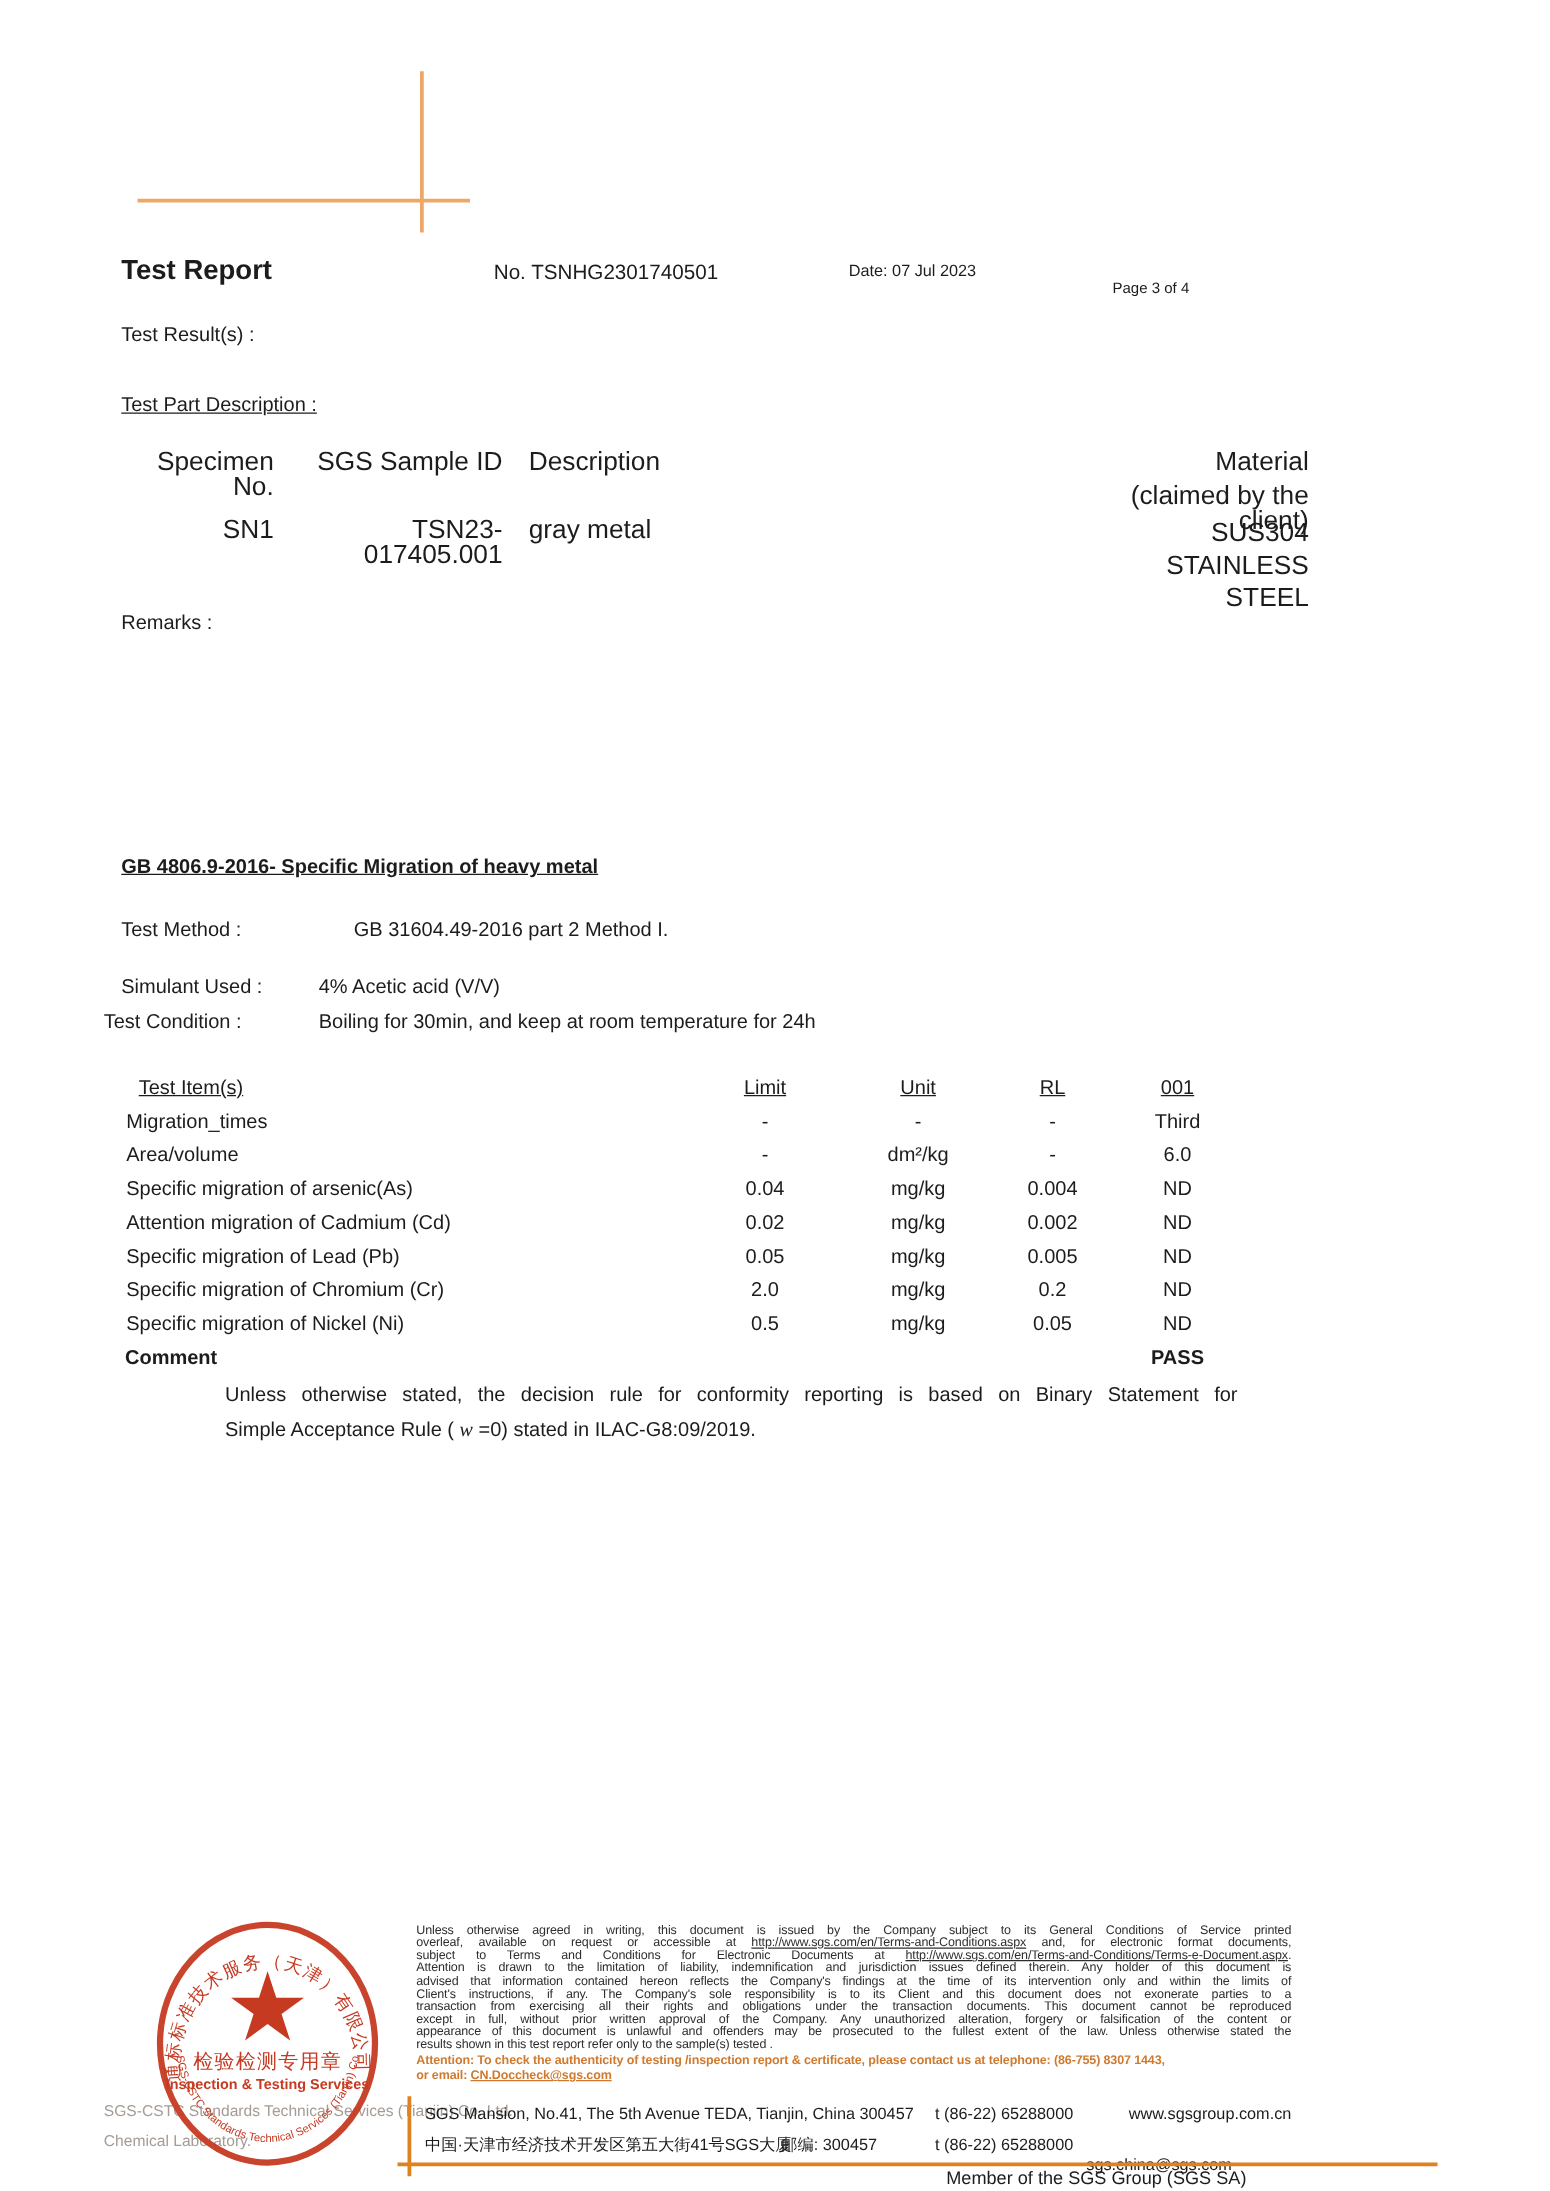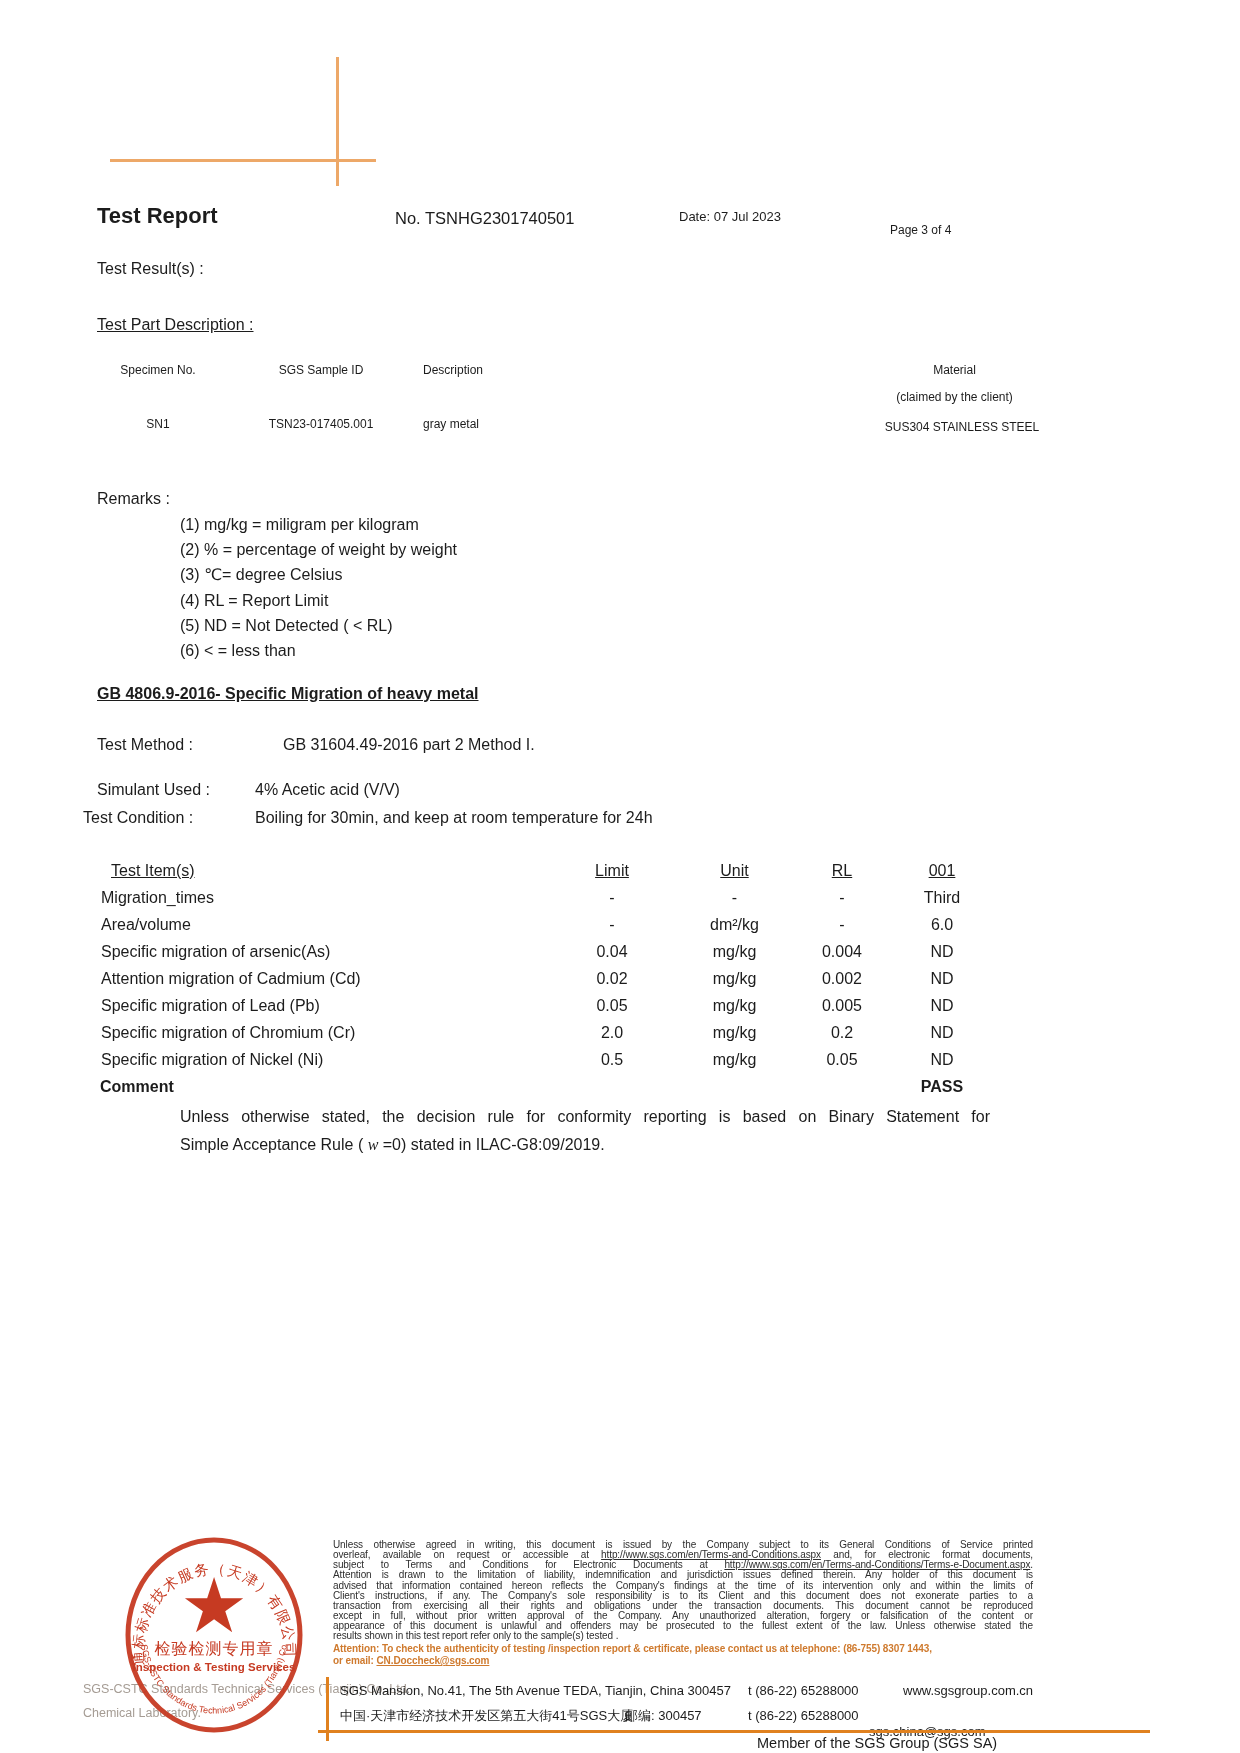--- a/index.html
+++ b/index.html
@@ -10,21 +10,21 @@
   }
   .abs{position:absolute;}
   .c{text-align:center;}
   .b{font-weight:bold;}
   .u{text-decoration:underline;}
   .fs16{font-size:16px;line-height:20px;}
   
   .logo-text{font-weight:bold;color:#8a8a8a;font-size:116px;line-height:116px;letter-spacing:-5px;}
   .oline{background:#eda868;}
   
-  .pcell{font-size:12px;line-height:20px;}
+  .pcell{font-size:21px;line-height:20px;text-align:right;}
   
   .rrow{left:97px;width:900px;display:grid;grid-template-columns:455px 120px 125px 90px 110px;font-size:16px;line-height:27px;height:27px;}
   .rrow .item{text-align:left;padding-left:4px;}
   .rrow .num{text-align:center;}
   .rhead .item{padding-left:14px;}
   
   .disc{width:700px;font-size:10px;line-height:10.15px;color:#2e2e2e;letter-spacing:-0.1px;}
   .disc .dl{text-align:justify;text-align-last:justify;}
   .disc .dl.last{text-align:left;text-align-last:left;}
   .att{font-size:10px;font-weight:bold;color:#cf7a2e;letter-spacing:-0.1px;}
@@ -53,28 +53,20 @@
   <div class="abs pcell" style="left:423px;top:360px;">Description</div>
   <div class="abs pcell c" style="left:862px;top:360px;width:185px;">Material</div>
   <div class="abs pcell c" style="left:862px;top:387px;width:185px;">(claimed by the client)</div>
 
   <div class="abs pcell c" style="left:97px;top:414px;width:122px;">SN1</div>
   <div class="abs pcell c" style="left:240px;top:414px;width:162px;">TSN23-017405.001</div>
   <div class="abs pcell" style="left:423px;top:414px;">gray metal</div>
   <div class="abs pcell c" style="left:877px;top:414px;width:170px;line-height:26px;">SUS304 STAINLESS STEEL</div>
 
   <div class="abs fs16" style="left:97px;top:489px;">Remarks :</div>
-  <div class="abs" style="left:180px;top:512px;font-size:16px;line-height:25.2px;">
-    <div>(1) mg/kg = miligram per kilogram</div>
-    <div>(2) % = percentage of weight by weight</div>
-    <div>(3) ℃= degree Celsius</div>
-    <div>(4) RL = Report Limit</div>
-    <div>(5) ND = Not Detected ( &lt; RL)</div>
-    <div>(6) &lt; = less than</div>
-  </div>
 
   <div class="abs fs16 b u" style="left:97px;top:684px;">GB 4806.9-2016- Specific Migration of heavy metal</div>
 
   <div class="abs fs16" style="left:97px;top:735px;">Test Method :</div>
   <div class="abs fs16" style="left:283px;top:735px;">GB 31604.49-2016 part 2 Method I.</div>
 
   <div class="abs fs16" style="left:97px;top:780px;">Simulant Used :</div>
   <div class="abs fs16" style="left:255px;top:780px;">4% Acetic acid (V/V)</div>
 
   <div class="abs fs16" style="left:83px;top:808px;">Test Condition :</div>

